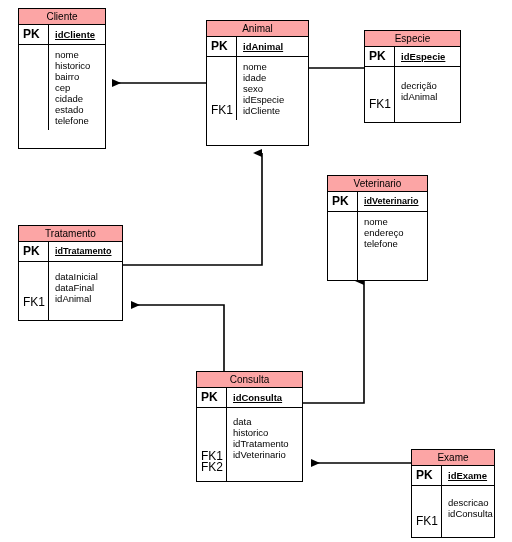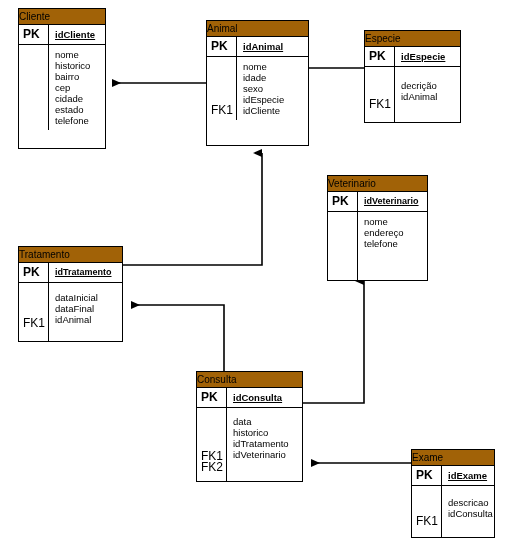--- a/index.html
+++ b/index.html
@@ -24,21 +24,22 @@
     pointer-events: none;
   }
   .entity {
     position: absolute;
     border: 1px solid #000000;
     background: #ffffff;
     box-sizing: border-box;
     z-index: 2;
   }
   .entity-title {
-    background: #a16207;
+    background: #fca5a5;
+    text-align: center;
     font-size: 10px;
     color: #000000;
     line-height: 15px;
     height: 16px;
     border-bottom: 1px solid #000000;
     box-sizing: border-box;
     white-space: nowrap;
     overflow: hidden;
   }
   .row {
@@ -215,21 +216,21 @@
         <div class="key-slot blank"></div>
       </div>
       <div class="field-col">
         <div class="attr-line">nome</div>
         <div class="attr-line">endereço</div>
         <div class="attr-line">telefone</div>
       </div>
     </div>
   </div>
 
-  <div class="entity" style="left:18px; top:246px; width:105px; height:96px;">
+  <div class="entity" style="left:18px; top:225px; width:105px; height:96px;">
     <div class="entity-title">Tratamento</div>
     <div class="row pk-row">
       <div class="key-col">PK</div>
       <div class="field-col" style="font-size:9px;">idTratamento</div>
     </div>
     <div class="row attr-row" style="min-height:58px;">
       <div class="key-col" style="padding-bottom:12px;">
         <div class="key-slot blank"></div>
         <div class="key-slot blank"></div>
         <div class="key-slot">FK1</div>

